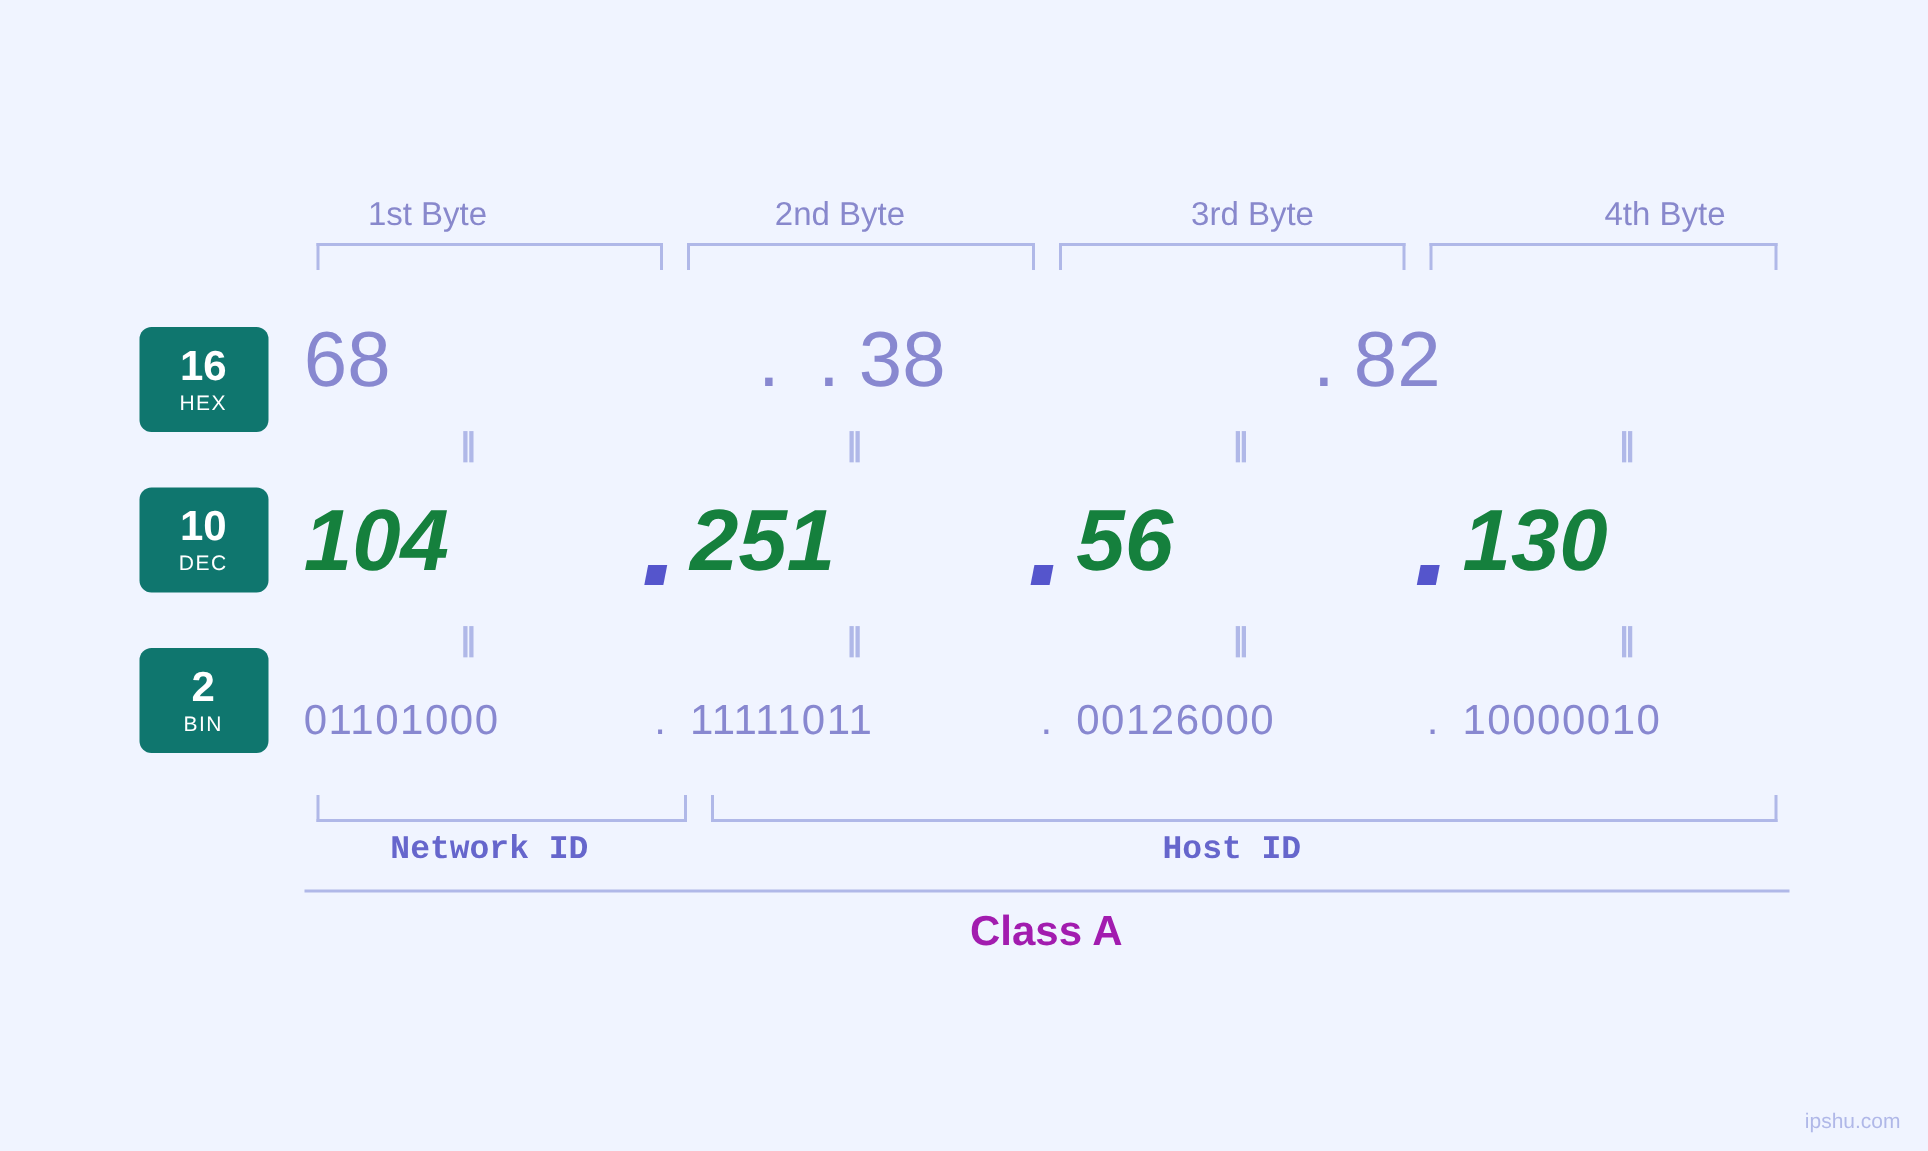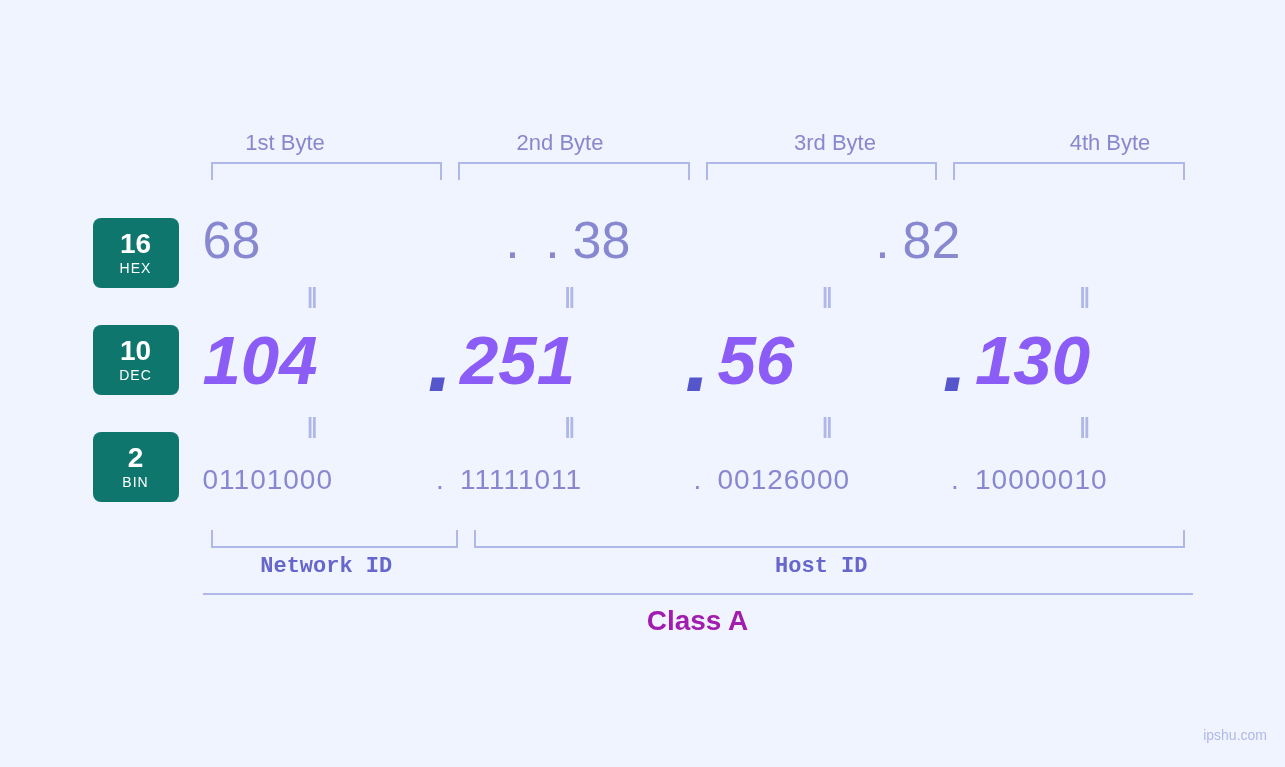--- a/index.html
+++ b/index.html
@@ -139,22 +139,22 @@
     }
 
     .dot-hex {
       font-size: 52px;
       color: #8888d0;
       font-weight: 300;
     }
 
     
     .dec-val {
-      font-size: 69px;
-      color: #8b5cf6;
+      font-size: 58px;
+      color: #15803d;
       font-weight: 700;
       font-style: italic;
     }
 
     .dot-dec {
       font-size: 90px;
       color: #5555cc;
       font-weight: 700;
       font-style: italic;
     }
@@ -266,21 +266,21 @@
 
     .class-label {
       color: #a21caf;
       font-size: 28px;
       font-weight: 600;
     }
 
     
     .watermark {
       position: absolute;
-      bottom: 24px;
+      bottom: 12px;
       right: 18px;
       color: #b0b8e8;
       font-size: 14px;
     }
   </style>
 </head>
 <body>
 
 <div class="main-container">
 

